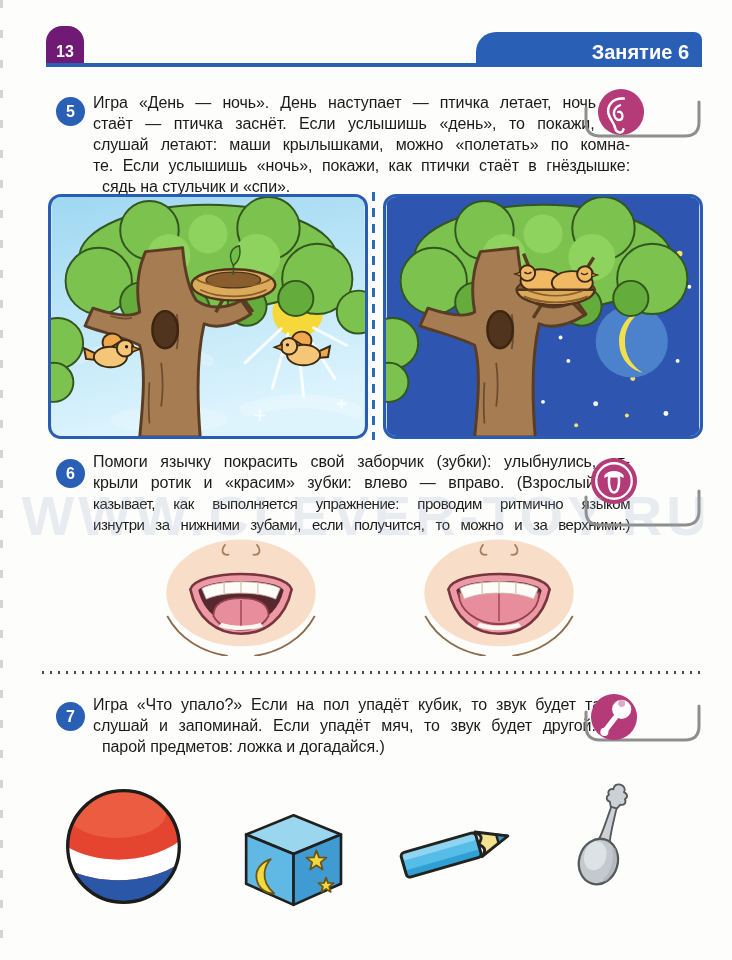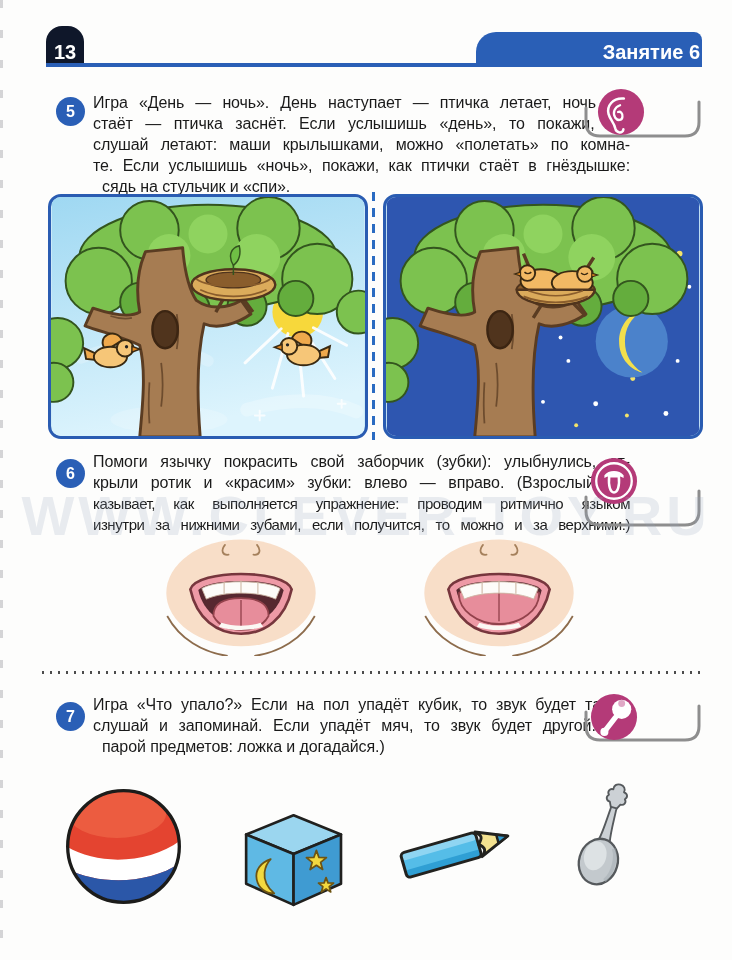--- a/index.html
+++ b/index.html
@@ -6,27 +6,27 @@
   .page{position:relative;width:732px;height:960px;background:#fdfdfc;overflow:hidden;
         font-family:"Liberation Sans",sans-serif;color:#1a1a1a;}
   .abs{position:absolute;}
 
   
   .perf{left:0;top:0;width:3px;height:100%;
         background:repeating-linear-gradient(180deg,rgba(90,90,100,.45) 0 8px,transparent 8px 30px);
         opacity:.55;}
 
   
-  .tab13{left:46px;top:26px;width:38px;height:41px;background:#0f172a;
+  .tab13{left:46px;top:26px;width:38px;height:41px;background:#701a75;
          border-radius:16px 16px 0 0;text-align:center;color:#fff;font-weight:bold;
-         font-size:20px;line-height:52px;}
+         font-size:16px;line-height:52px;}
   .rule{left:46px;top:63px;width:656px;height:4px;background:#2a5fb6;}
   .lesson-tab{left:476px;top:32px;width:226px;height:35px;background:#2a5fb6;
          border-radius:20px 8px 0 0;color:#fff;font-weight:bold;font-size:20px;
-         text-align:right;line-height:40px;padding-right:2px;box-sizing:border-box;}
+         text-align:right;line-height:40px;padding-right:13px;box-sizing:border-box;}
 
   
   .badge{width:29px;height:29px;border-radius:50%;background:#2a5fb6;color:#fff;
          font-weight:bold;font-size:16px;text-align:center;line-height:29px;}
 
   
   .txt{width:537px;font-size:16px;line-height:21px;letter-spacing:-0.1px;}
   .tl{text-align:justify;text-align-last:justify;white-space:nowrap;}
   .tl.last{text-align-last:left;margin-left:9px;}
   .tl.tight{font-size:15px;letter-spacing:-0.45px;}

